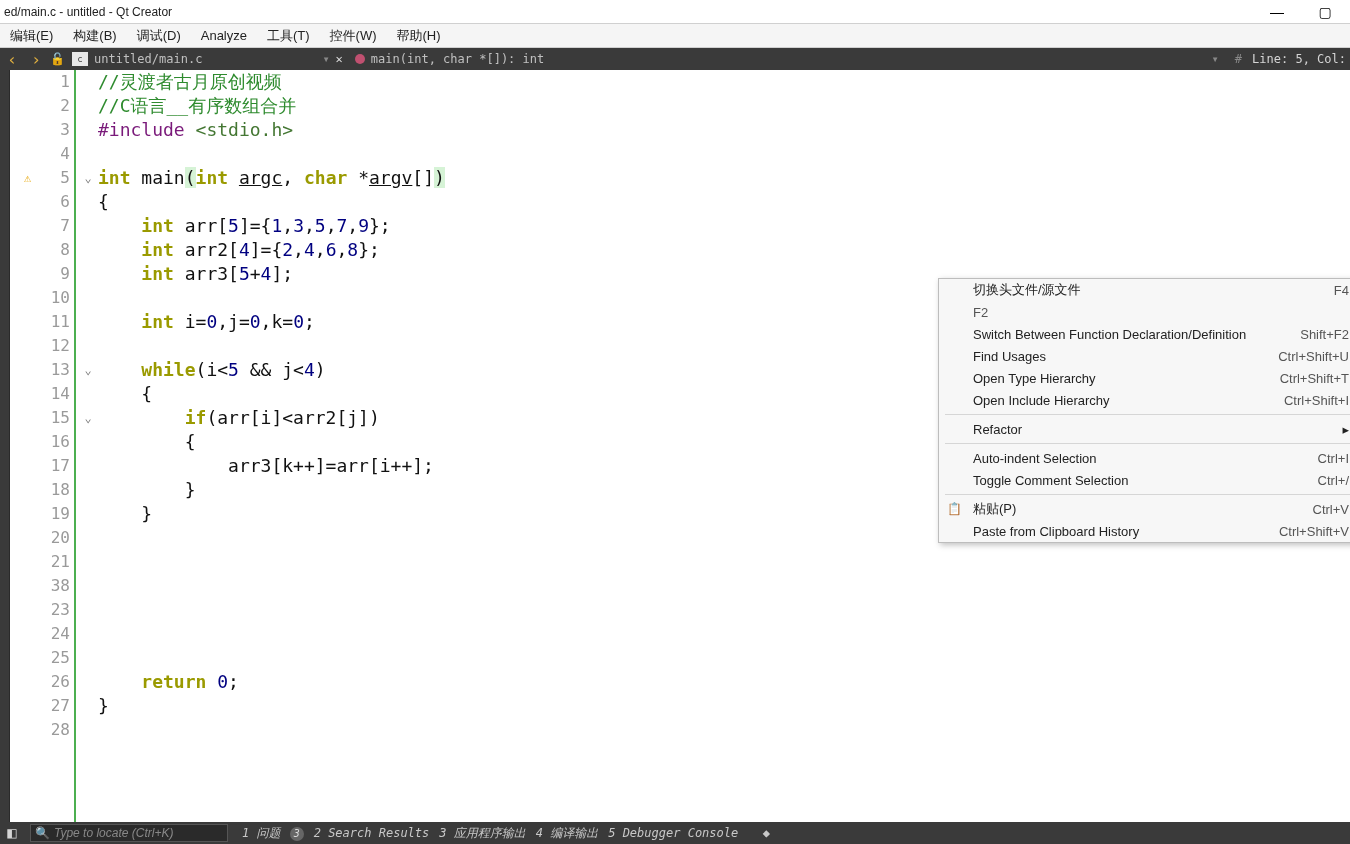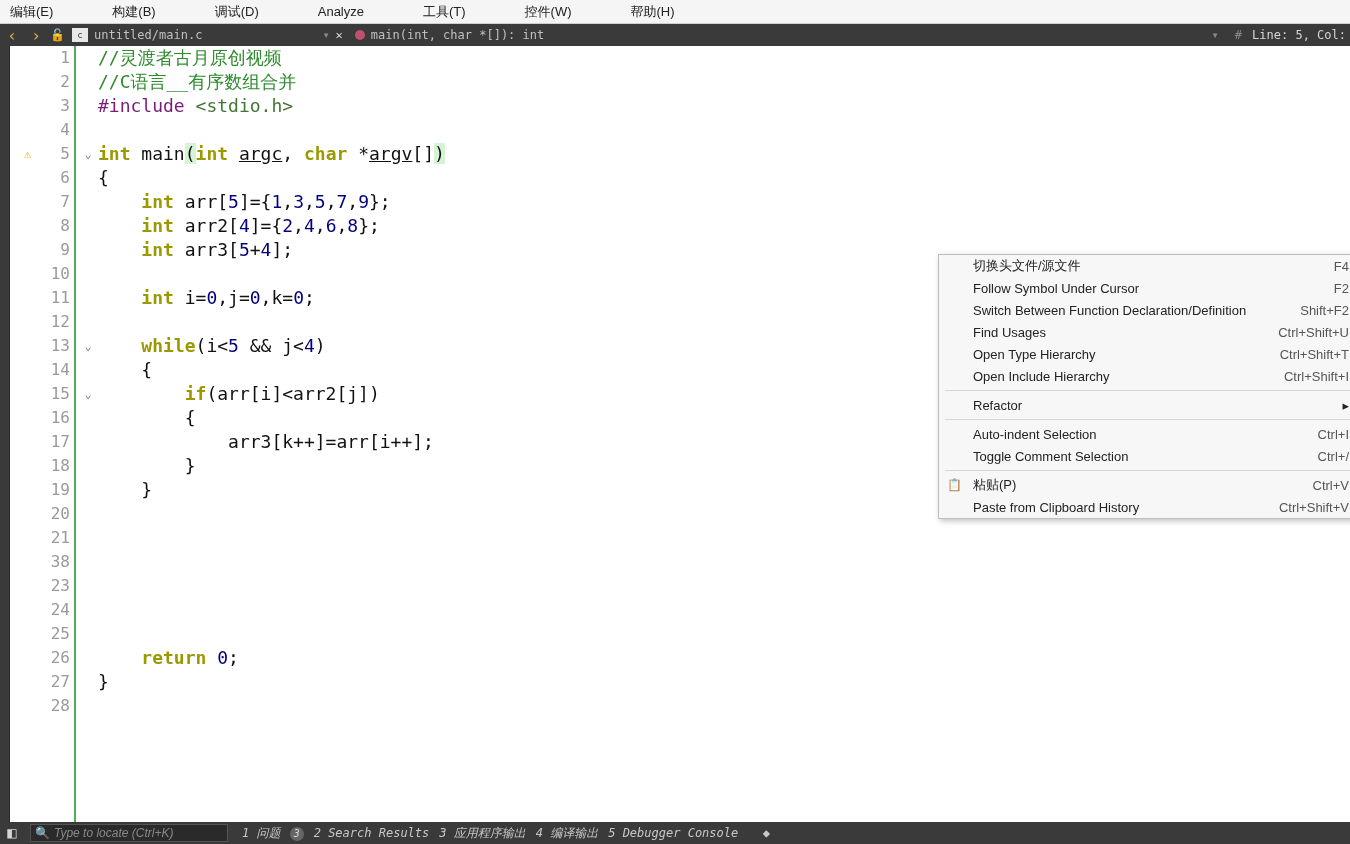--- a/index.html
+++ b/index.html
@@ -6,21 +6,21 @@
   html, body { width: 1350px; height: 844px; overflow: hidden; font-family: "Microsoft YaHei", "Segoe UI", sans-serif; font-size: 13px; }
   .root { display: flex; flex-direction: column; width: 100%; height: 100%; background: #f0f0f0; }
 
   
   .titlebar { height: 24px; background: #ffffff; display: flex; align-items: center; padding: 0 4px; font-size: 12px; color: #222; border-bottom: 1px solid #d0d0d0; }
   .titlebar .title { flex: 1; }
   .tb-btns { display: flex; gap: 18px; margin-right: 6px; color: #000; }
   .tb-btn { width: 30px; text-align: center; cursor: pointer; font-size: 14px; }
 
   
-  .menubar { height: 24px; background: #f5f5f5; display: flex; align-items: center; padding-left: 6px; font-size: 13px; color: #222; border-bottom: 1px solid #d0d0d0; gap: 39px; }
+  .menubar { height: 24px; background: #f5f5f5; display: flex; align-items: center; padding-left: 6px; font-size: 13px; color: #222; border-bottom: 1px solid #d0d0d0; }
   .menubar .menu-item { margin-right: 12px; cursor: pointer; padding: 2px 4px; }
 
   
   .darkbar { height: 22px; background: #3a3a3a; display: flex; align-items: center; color: #c0c0c0; font-family: Consolas, monospace; font-size: 12px; }
   .darkbar .nav-btn { width: 24px; height: 22px; display: flex; align-items: center; justify-content: center; font-size: 16px; color: #e0b040; cursor: pointer; }
   .darkbar .lock-icon { width: 20px; height: 22px; display: flex; align-items: center; justify-content: center; color: #aaa; }
   .darkbar .file-icon { width: 16px; height: 14px; background: #e8e8e8; color: #444; font-size: 9px; display: flex; align-items: center; justify-content: center; margin: 0 4px; }
   .darkbar .path  { margin-left: 2px; }
   .darkbar .chev  { margin: 0 6px; color: #888; }
   .darkbar .close-x { color: #ddd; margin: 0 6px; cursor: pointer; }
@@ -67,20 +67,27 @@
   .bb-search .srch-icon { margin-right: 4px; font-style: normal; }
   .bb-tabs { display: flex; align-items: center; gap: 10px; margin-left: 8px; font-family: "Microsoft YaHei", Consolas, monospace; }
   .bb-tab { cursor: pointer; font-style: italic; }
   .bb-badge { display: inline-block; min-width: 14px; height: 14px; line-height: 14px; text-align: center; background: #666; border-radius: 7px; font-size: 10px; margin-left: 2px; color: #ddd; }
 </style>
 </head>
 <body>
 
 <div class="root">
 
+  <div class="titlebar">
+    <span class="title">ed/main.c - untitled - Qt Creator</span>
+    <div class="tb-btns">
+      <div class="tb-btn">—</div>
+      <div class="tb-btn">▢</div>
+    </div>
+  </div>
 
   <div class="menubar">
     <span class="menu-item">编辑(E)</span>
     <span class="menu-item">构建(B)</span>
     <span class="menu-item">调试(D)</span>
     <span class="menu-item">Analyze</span>
     <span class="menu-item">工具(T)</span>
     <span class="menu-item">控件(W)</span>
     <span class="menu-item">帮助(H)</span>
   </div>
@@ -141,21 +148,20 @@
           <div class="fold-mark" style="top: 288px;">⌄</div>
           <div class="fold-mark" style="top: 336px;">⌄</div>
         </div>
 
       <div class="ctx-menu" id="ctx">
           <div class="ctx-row">
             <span class="lab">切换头文件/源文件</span>
             <span class="sc">F4</span>
           </div>
           <div class="ctx-row">
-            <span class="lab">Follow Symbol Under Cursor</span>
             <span class="sc">F2</span>
           </div>
           <div class="ctx-row">
             <span class="lab">Switch Between Function Declaration/Definition</span>
             <span class="sc">Shift+F2</span>
           </div>
           <div class="ctx-row">
             <span class="lab">Find Usages</span>
             <span class="sc">Ctrl+Shift+U</span>
           </div>

